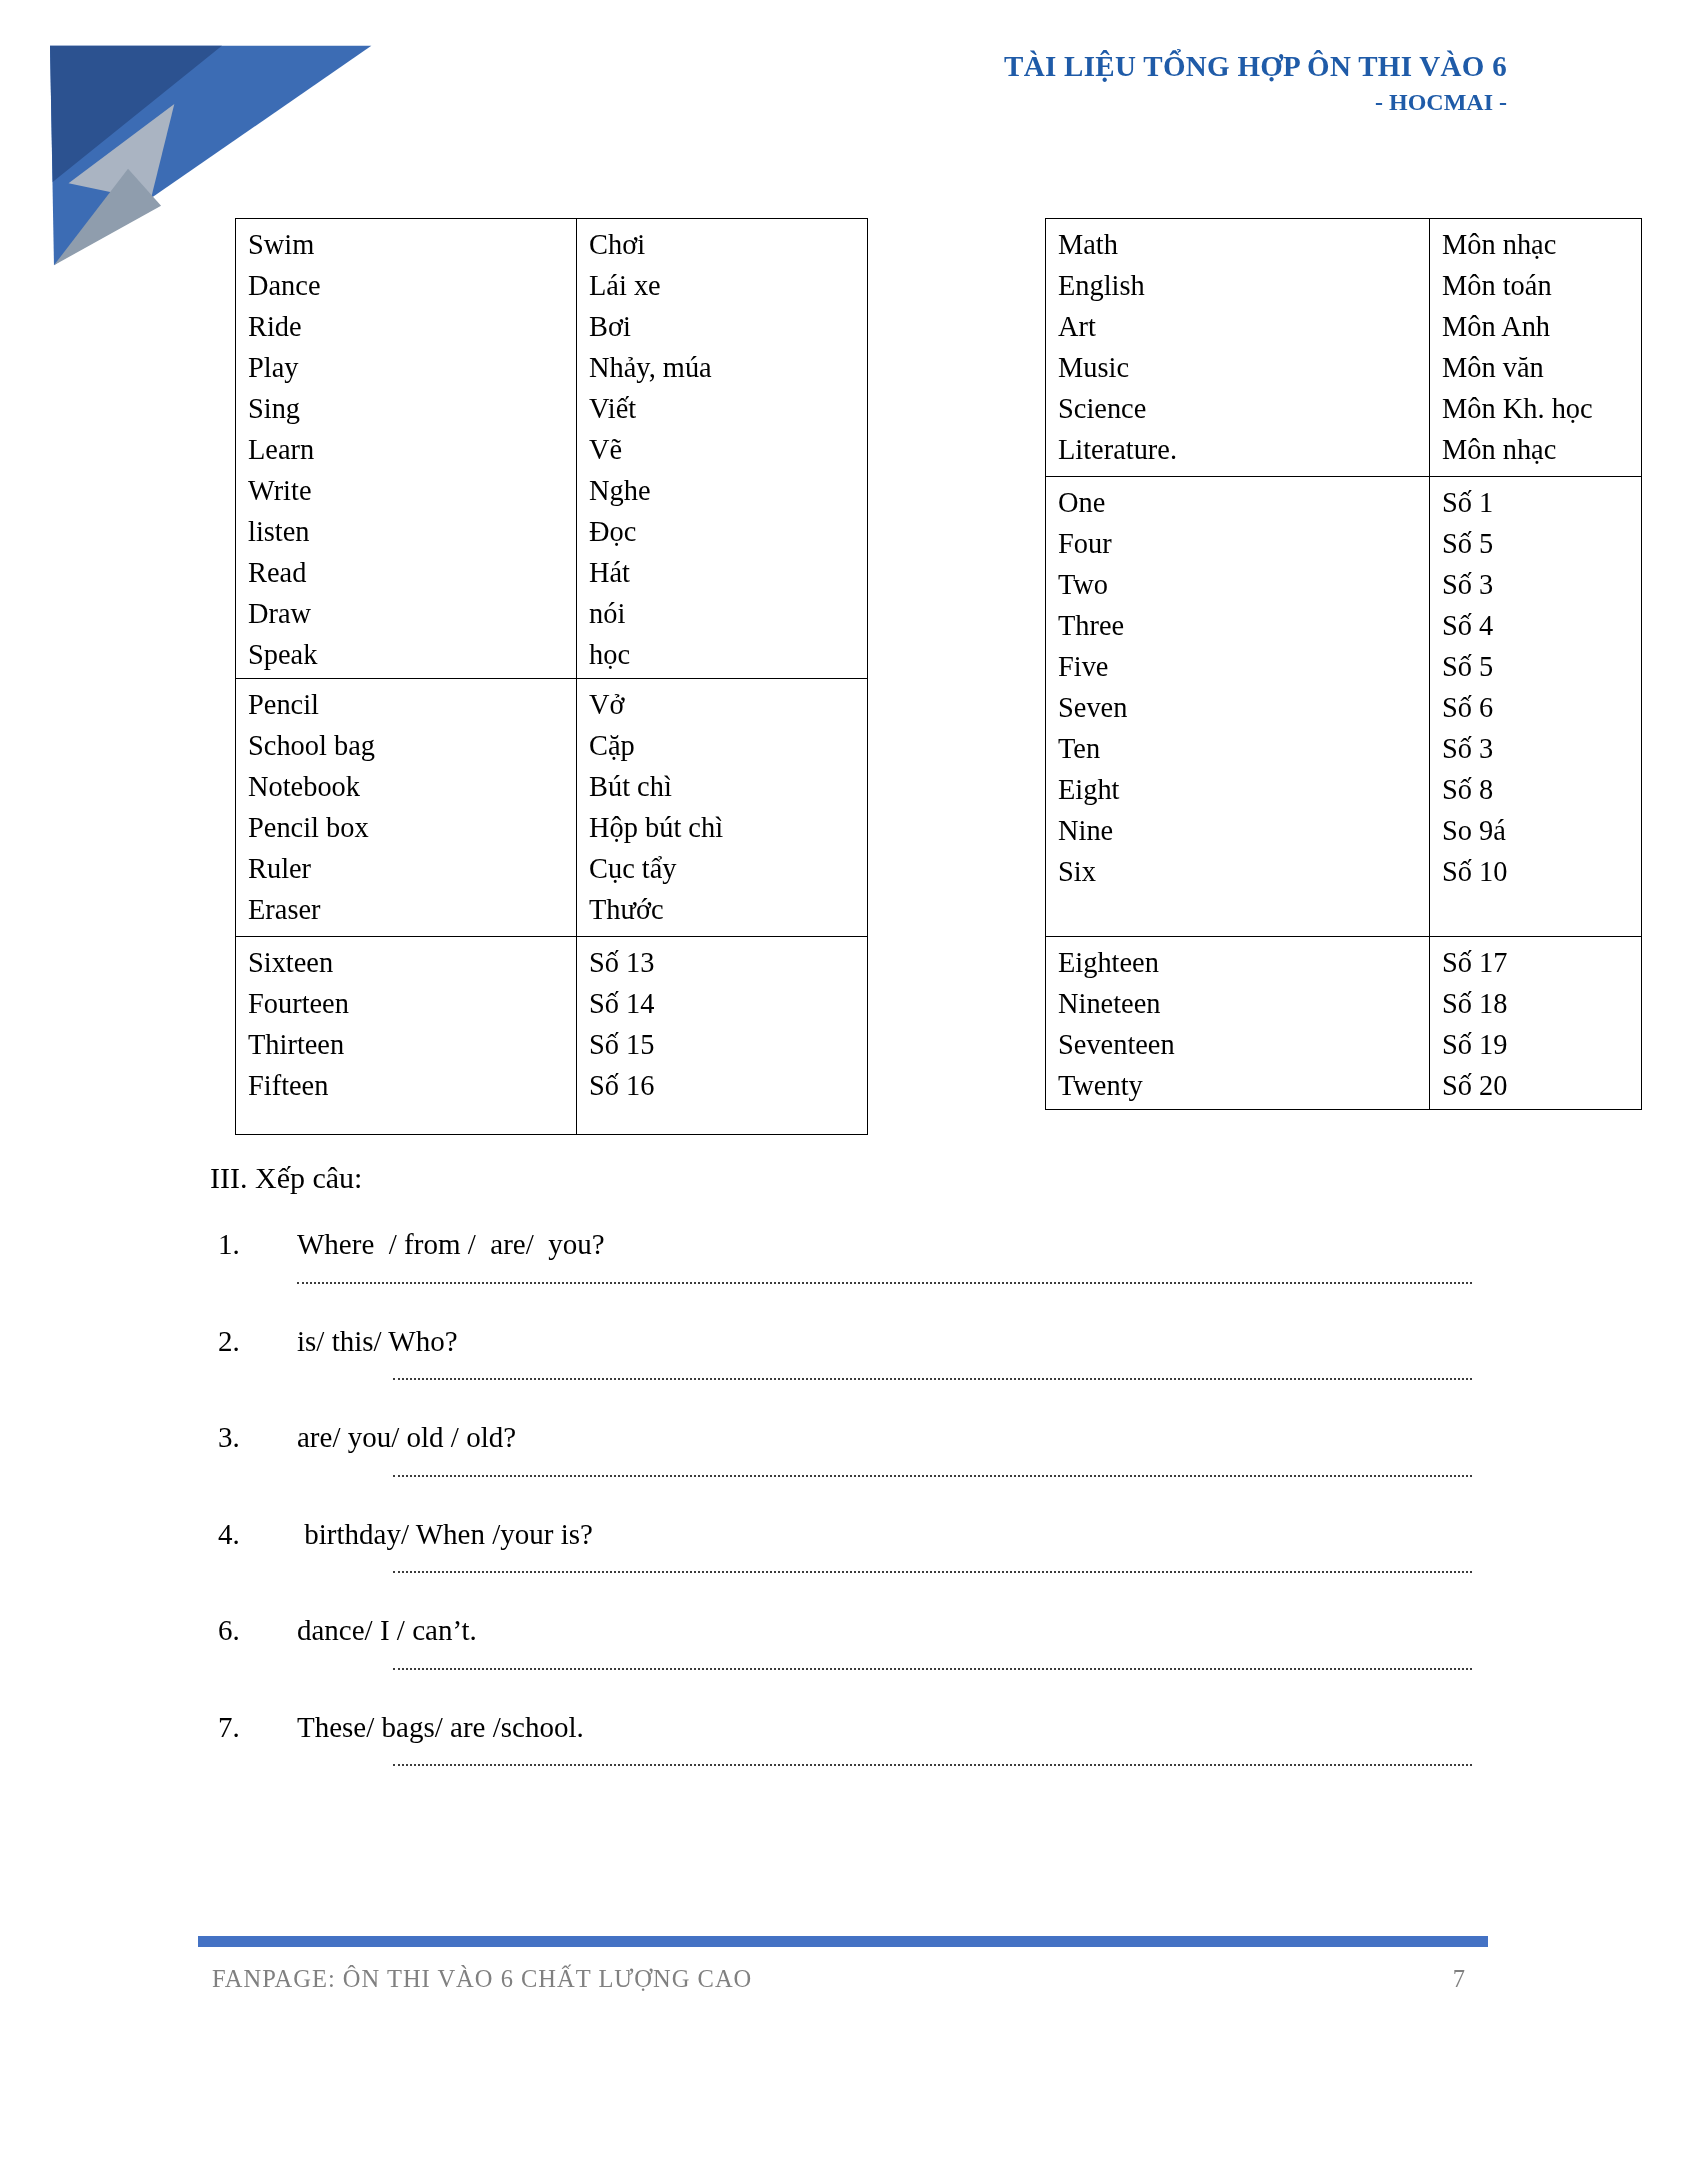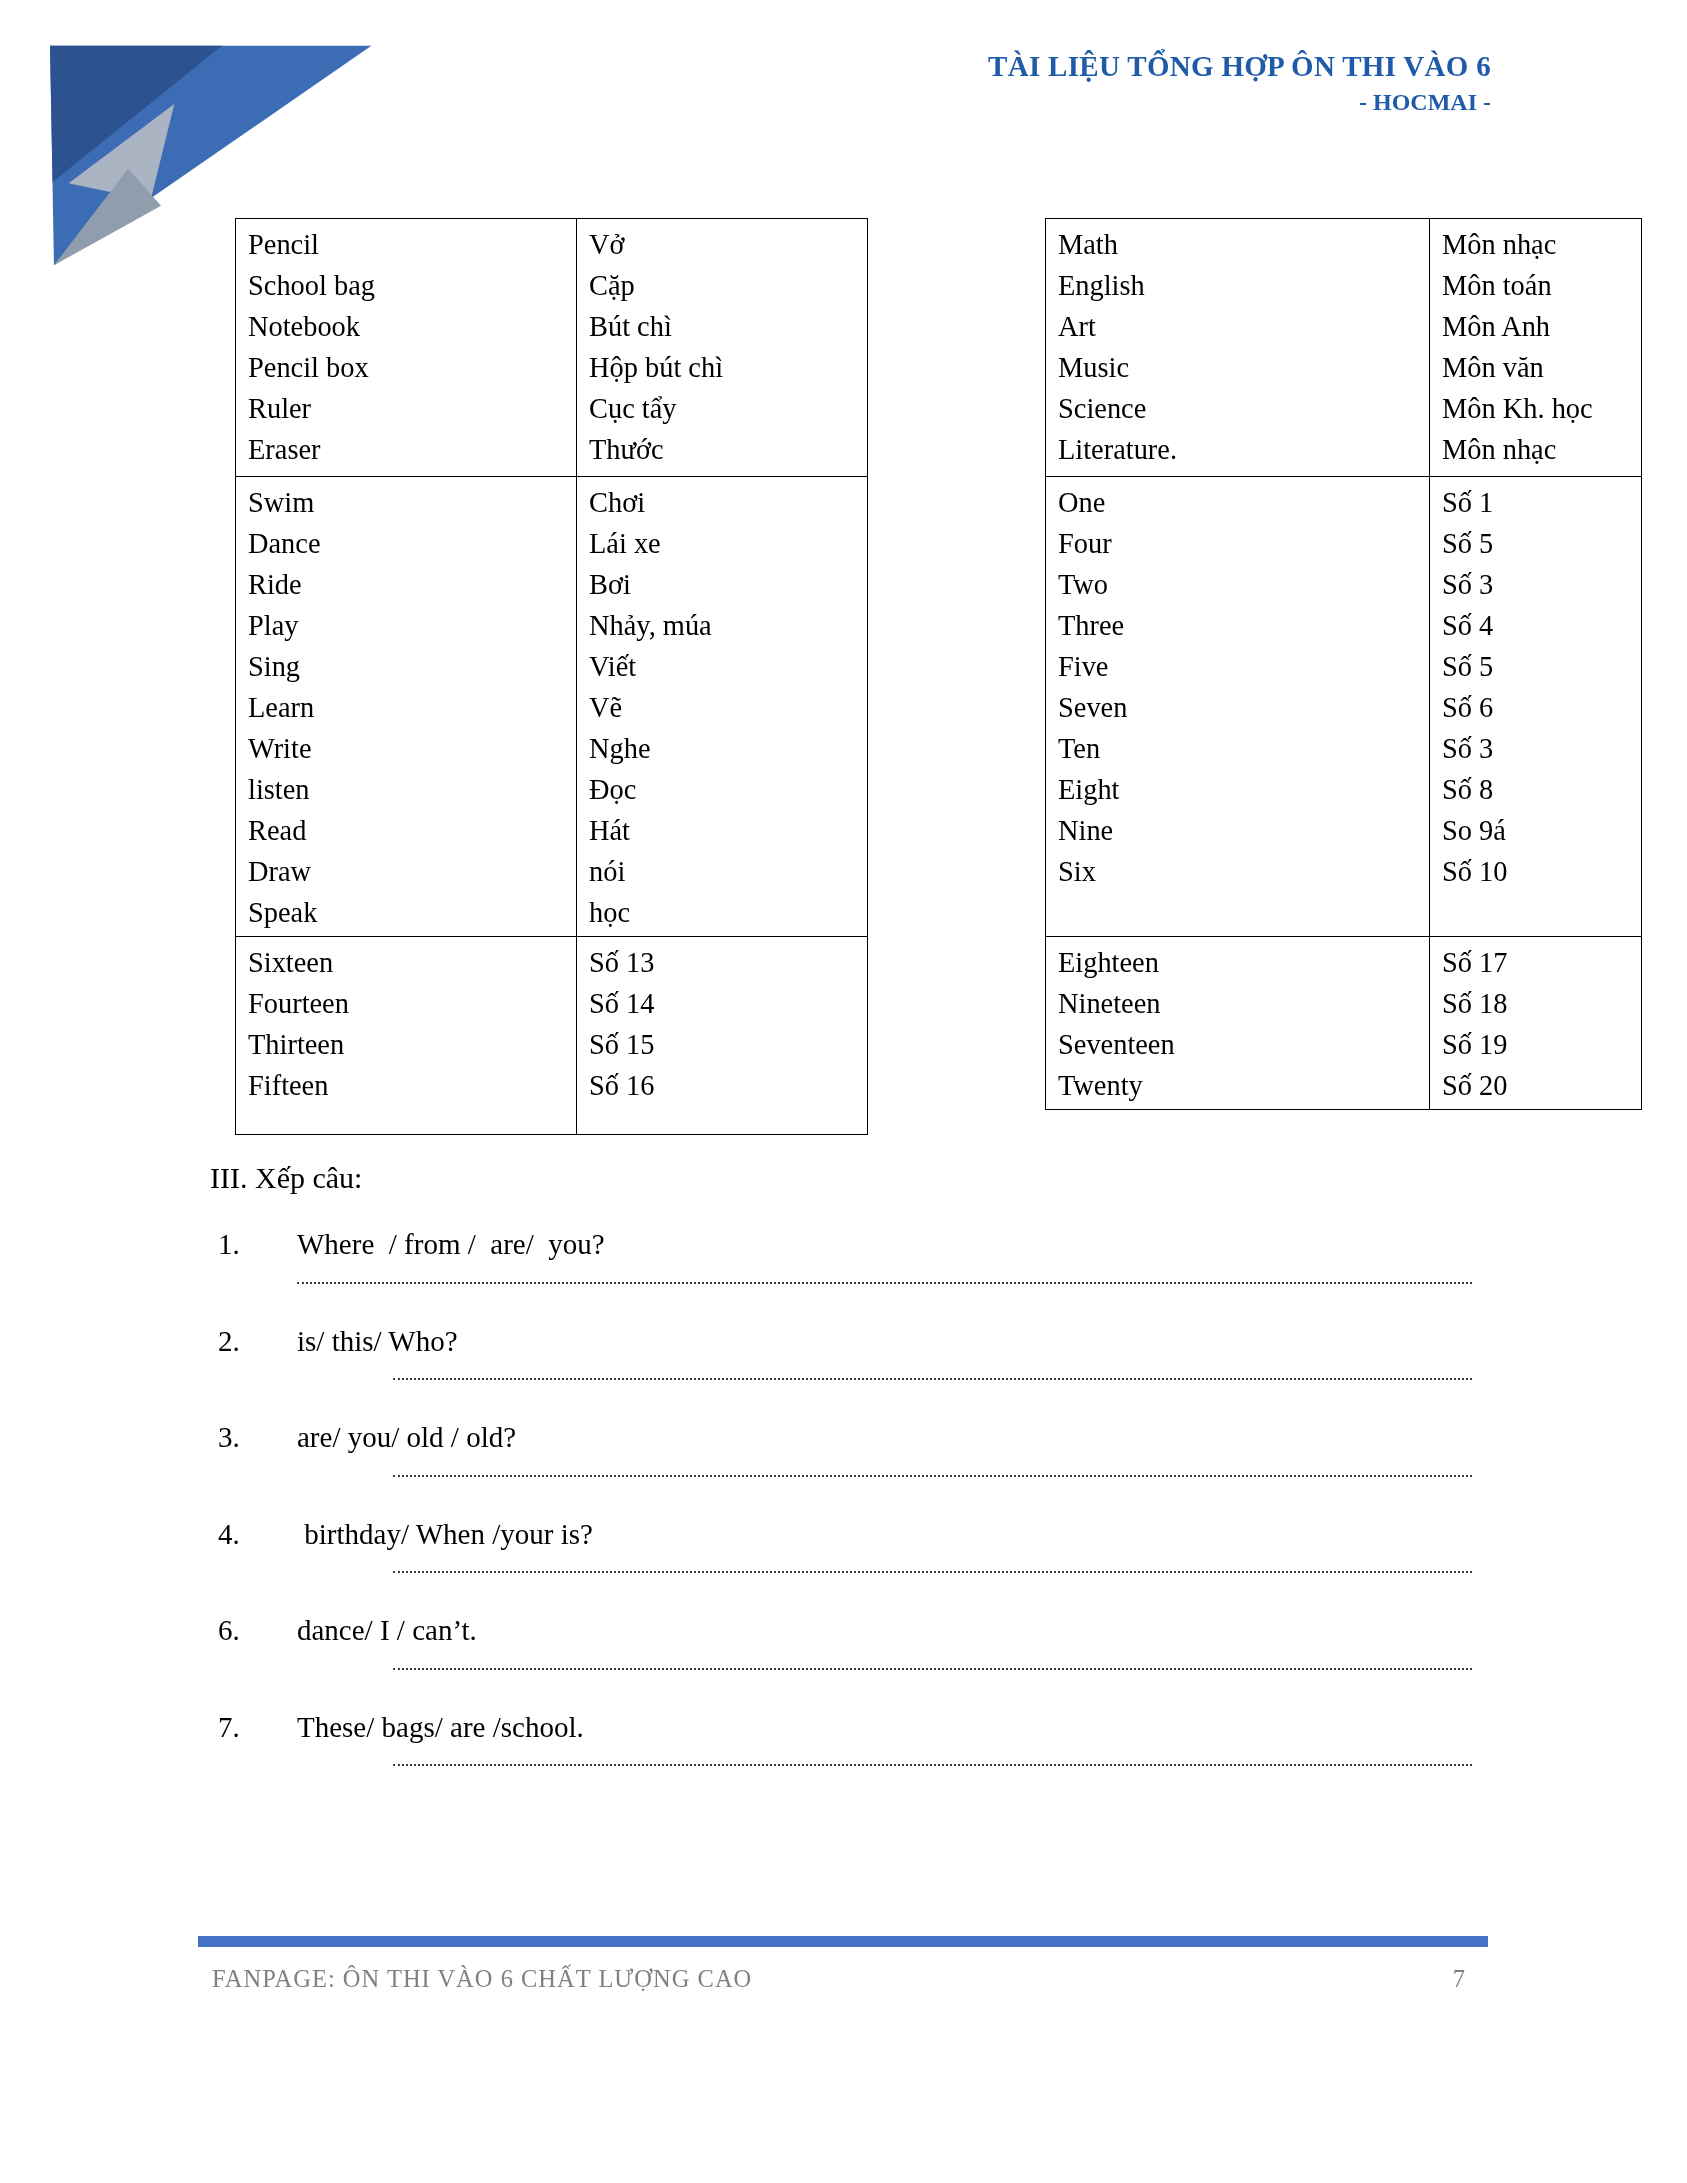--- a/index.html
+++ b/index.html
@@ -15,21 +15,21 @@
 
   
   .logo { position:absolute; left:50px; top:43px; width:324px; height:225px; }
   .logo .tri-main { fill: var(--logo-blue, #3c6cb4); }
   .logo .tri-dark { fill: var(--logo-dark-blue, #2c5290); }
   .logo .tri-gray { fill: var(--logo-gray, #aab4c2); }
   .logo .tri-gray2 { fill: var(--logo-gray2, #8f9dad); }
 
   
   .header-block {
-    position:absolute; top:48px; right:196px;
+    position:absolute; top:48px; right:180px;
     text-align:right;
     color: var(--header-blue, #1f5ba8);
     font-weight:bold;
   }
   .header-title { font-size:29px; line-height:36px; letter-spacing:0.3px; }
   .header-subtitle { font-size:24px; line-height:37px; }
 
   
   table.vocab {
     position:absolute;
@@ -98,38 +98,20 @@
     <div class="header-title">TÀI LIỆU TỔNG HỢP ÔN THI VÀO 6</div>
     <div class="header-subtitle">- HOCMAI -</div>
   </div>
 
   <table class="vocab" id="table-left">
     <colgroup>
         <col style="width:341px">
         <col style="width:291px">
       </colgroup>
     <tbody>
-        <tr style="height: 258px;">
-          <td>
-            <div class="vocab-line">Pencil</div>
-            <div class="vocab-line">School bag</div>
-            <div class="vocab-line">Notebook</div>
-            <div class="vocab-line">Pencil box</div>
-            <div class="vocab-line">Ruler</div>
-            <div class="vocab-line">Eraser</div>
-          </td>
-          <td>
-            <div class="vocab-line">Vở</div>
-            <div class="vocab-line">Cặp</div>
-            <div class="vocab-line">Bút chì</div>
-            <div class="vocab-line">Hộp bút chì</div>
-            <div class="vocab-line">Cục tẩy</div>
-            <div class="vocab-line">Thước</div>
-          </td>
-        </tr>
         <tr style="height: 460px;">
           <td>
             <div class="vocab-line">Swim</div>
             <div class="vocab-line">Dance</div>
             <div class="vocab-line">Ride</div>
             <div class="vocab-line">Play</div>
             <div class="vocab-line">Sing</div>
             <div class="vocab-line">Learn</div>
             <div class="vocab-line">Write</div>
             <div class="vocab-line">listen</div>
@@ -144,20 +126,38 @@
             <div class="vocab-line">Nhảy, múa</div>
             <div class="vocab-line">Viết</div>
             <div class="vocab-line">Vẽ</div>
             <div class="vocab-line">Nghe</div>
             <div class="vocab-line">Đọc</div>
             <div class="vocab-line">Hát</div>
             <div class="vocab-line">nói</div>
             <div class="vocab-line">học</div>
           </td>
         </tr>
+        <tr style="height: 258px;">
+          <td>
+            <div class="vocab-line">Pencil</div>
+            <div class="vocab-line">School bag</div>
+            <div class="vocab-line">Notebook</div>
+            <div class="vocab-line">Pencil box</div>
+            <div class="vocab-line">Ruler</div>
+            <div class="vocab-line">Eraser</div>
+          </td>
+          <td>
+            <div class="vocab-line">Vở</div>
+            <div class="vocab-line">Cặp</div>
+            <div class="vocab-line">Bút chì</div>
+            <div class="vocab-line">Hộp bút chì</div>
+            <div class="vocab-line">Cục tẩy</div>
+            <div class="vocab-line">Thước</div>
+          </td>
+        </tr>
         <tr style="height: 198px;">
           <td>
             <div class="vocab-line">Sixteen</div>
             <div class="vocab-line">Fourteen</div>
             <div class="vocab-line">Thirteen</div>
             <div class="vocab-line">Fifteen</div>
           </td>
           <td>
             <div class="vocab-line">Số 13</div>
             <div class="vocab-line">Số 14</div>

